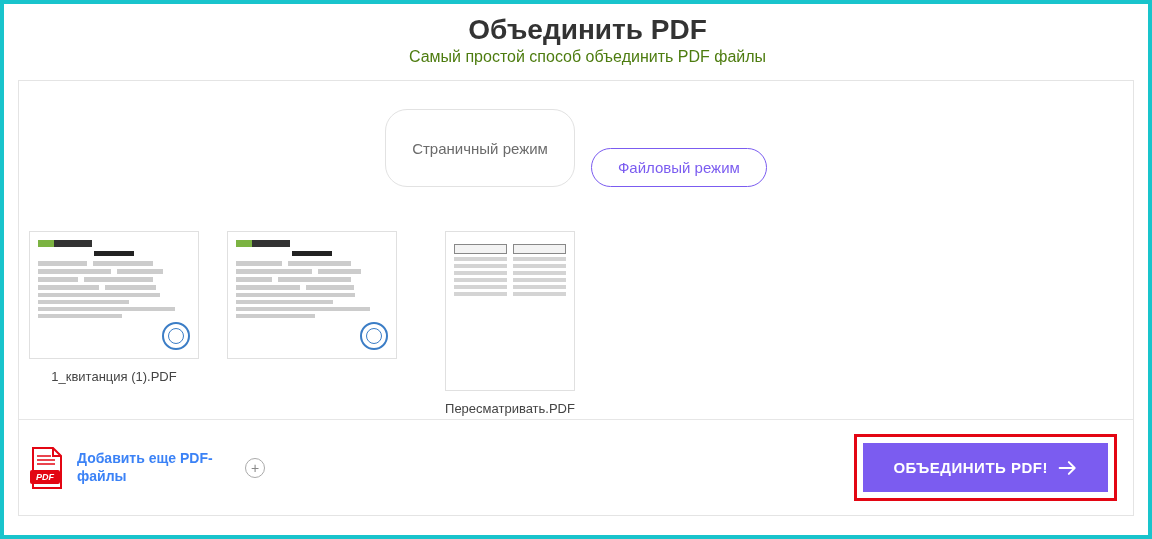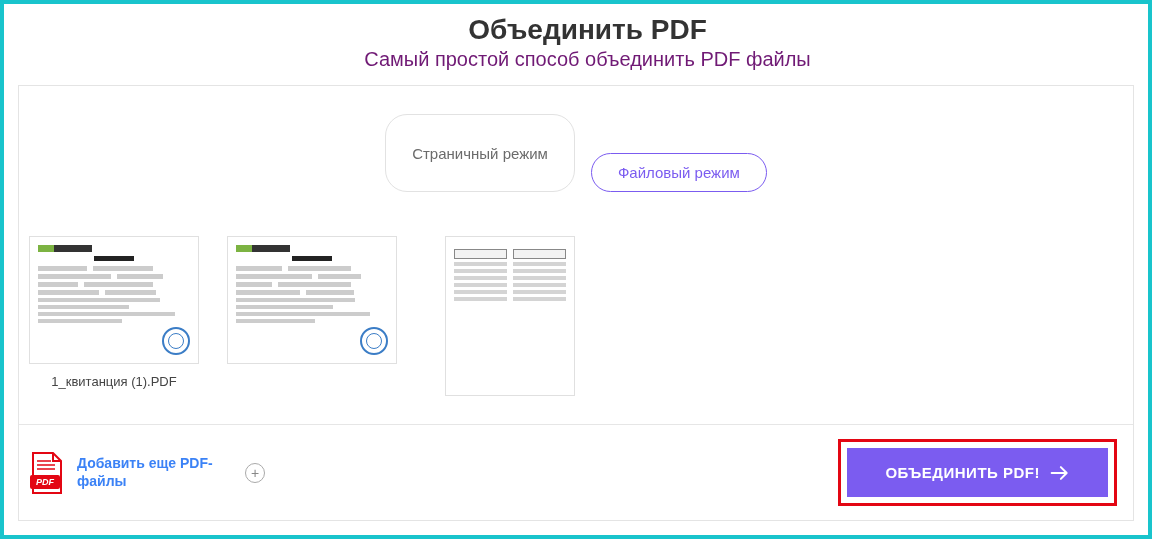--- a/index.html
+++ b/index.html
@@ -16,22 +16,22 @@
       padding: 10px 0 14px;
       margin-left: 23px;
     }
     .title {
       font-size: 28px;
       font-weight: 700;
       color: #333;
       margin-bottom: 2px;
     }
     .subtitle {
-      font-size: 20px;
-      color: #701a75;
+      font-size: 16px;
+      color: #4d7c0f;
       font-weight: 400;
     }
     .main-panel {
       margin: 0 14px;
       border: 1px solid #e4e4e4;
       background: #fff;
       height: 436px;
       position: relative;
       display: flex;
       flex-direction: column;
@@ -144,21 +144,21 @@
       border: 3px solid #e30613;
       padding: 6px 6px;
     }
     .merge-btn{
       background:#7b5cf0;
       color:#fff;
       border:none;
       font-size:15px;
       font-weight:700;
       letter-spacing:.5px;
-      padding: 16px 38px;
+      padding: 16px 30px;
       display:flex; align-items:center; gap:10px;
       cursor:pointer;
     }
     .arrow-icon{ width:20px;height:16px; }
   </style>
 </head>
 <body>
 
 <div class="header">
   <h1 class="title">Объединить PDF</h1>
@@ -247,20 +247,21 @@
             <div class="tbl-hdr"></div>
             <div class="tbl-cell"></div>
               <div class="tbl-cell"></div>
               <div class="tbl-cell"></div>
             <div class="tbl-cell"></div>
               <div class="tbl-cell"></div>
               <div class="tbl-cell"></div>
           </div>
         </div>
       </div>
+      <div class="file-name">Пересматривать.PDF</div>
     </div>
 
   </div>
 
   <div class="footer">
     <div class="add-more">
       <span class="pdf-icon-wrap">
         <svg viewBox="0 0 40 44">
           <path d="M6 2 h20 l8 8 v32 h-28 z" fill="#fff" stroke="#e30613" stroke-width="2"></path>
           <path d="M26 2 v8 h8" fill="none" stroke="#e30613" stroke-width="2"></path>

